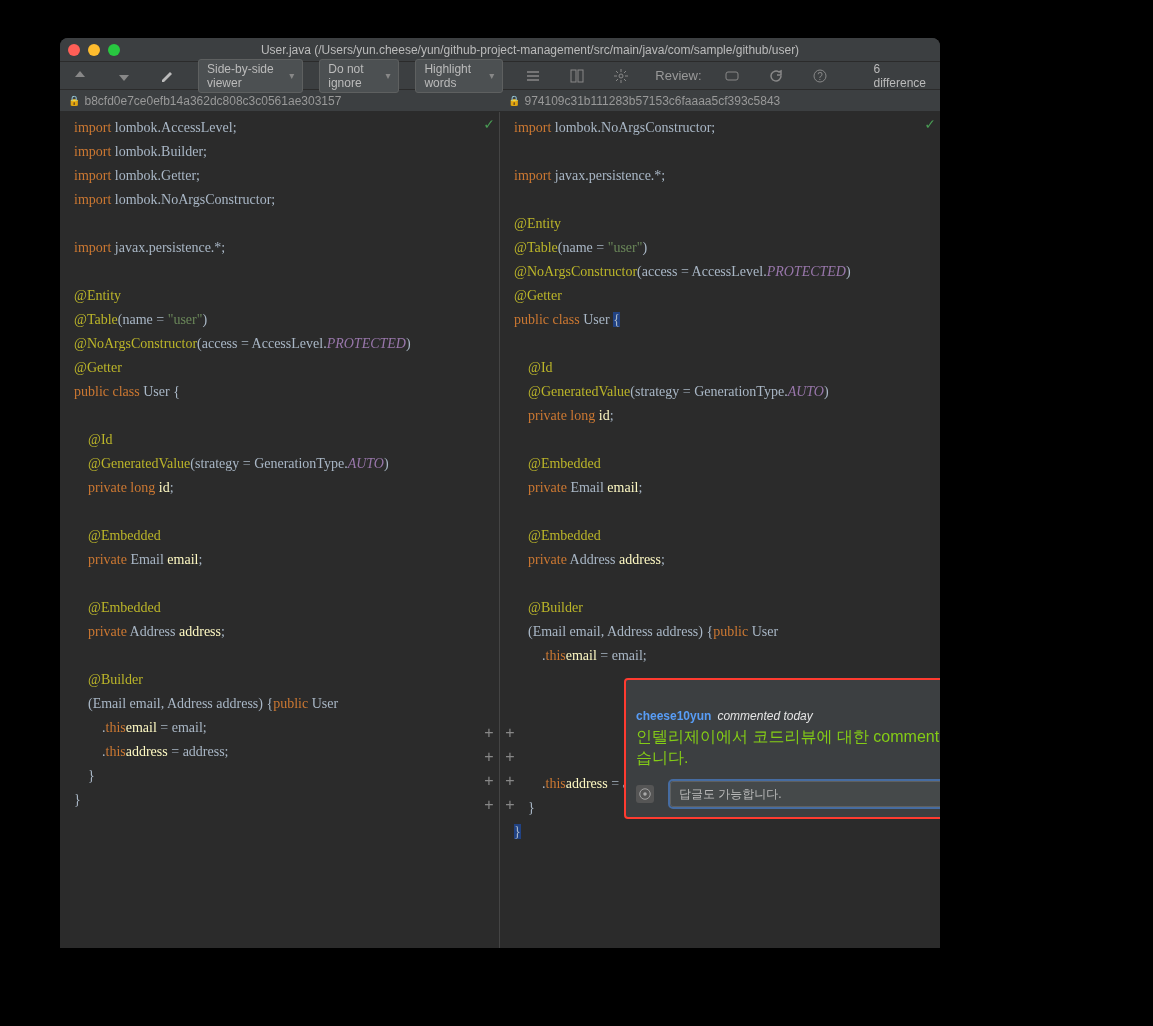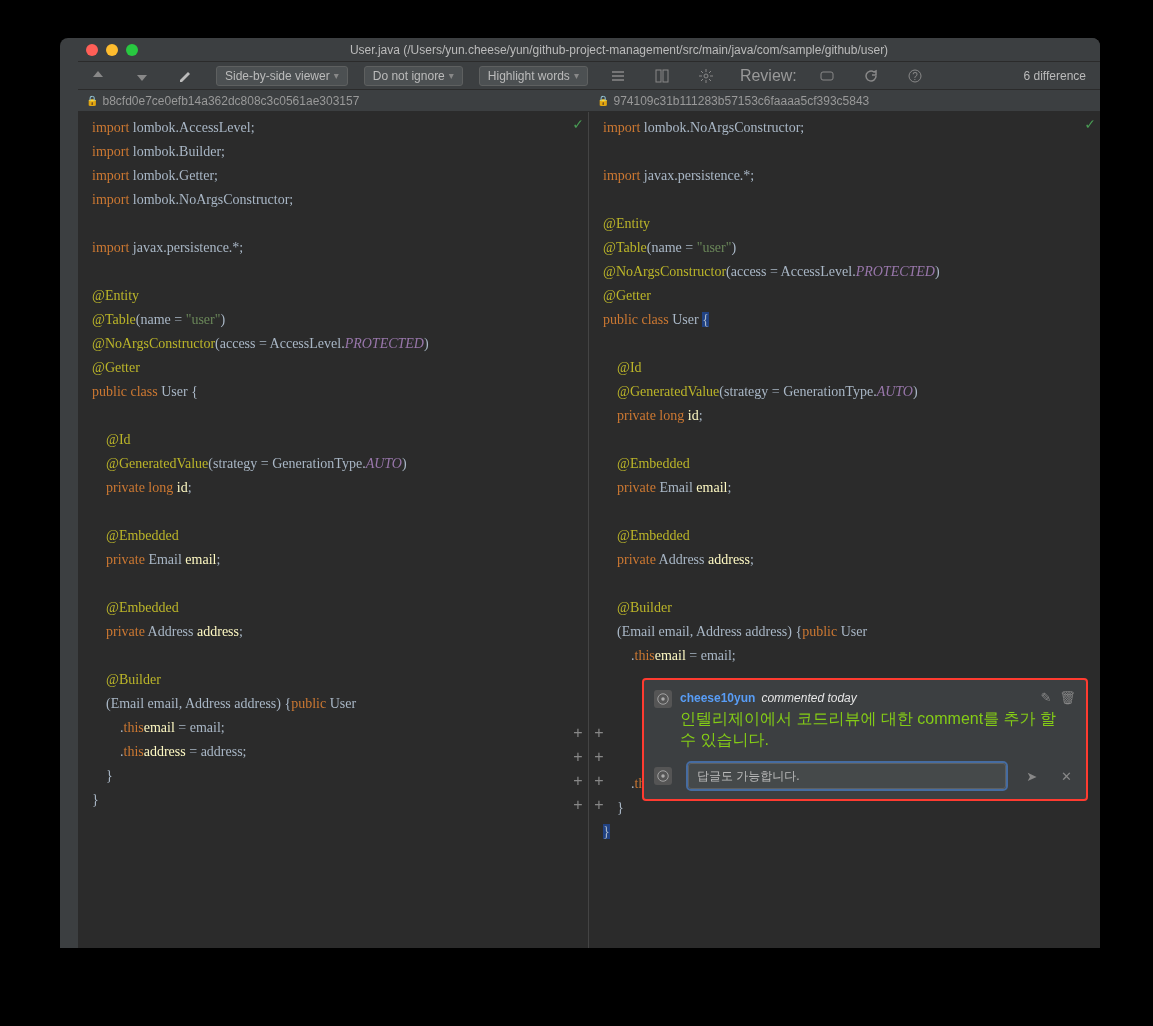--- a/index.html
+++ b/index.html
@@ -8,27 +8,26 @@
   width: 1153px;
   height: 1026px;
   font-family: -apple-system, BlinkMacSystemFont, "Segoe UI", sans-serif;
   font-size: 13px;
   overflow: hidden;
 }
 .window {
   position: absolute;
   left: 60px;
   top: 38px;
-  width: 1040px;
+  width: 880px;
   height: 910px;
   background: #3c3f41;
   border-radius: 8px 8px 0 0;
   overflow: hidden;
   box-shadow: 0 10px 40px rgba(0,0,0,0.5);
-  padding-left: 18px;
 }
 .titlebar {
   height: 24px;
   background: #3c3f41;
   border-bottom: 1px solid #2b2b2b;
   display: flex;
   align-items: center;
   padding: 0 8px;
 }
 .traffic { display: flex; gap: 8px; margin-right: 8px; }
@@ -142,23 +141,23 @@
   left: 564px;
   top: 566px;
   width: 446px;
   background: #3c3f41;
   border: 2px solid #ff3b30;
   border-radius: 4px;
   padding: 6px;
 }
 .comment-row {
   display: flex;
-  align-items: flex-start;
-  gap: 8px;
+  align-items: flex-end;
   padding: 4px;
+  flex-direction: column;
 }
 .comment-avatar {
   width: 18px;
   height: 18px;
   border-radius: 3px;
   background: #555;
   display: flex;
   align-items: center;
   justify-content: center;
   flex-shrink: 0;
@@ -188,21 +187,21 @@
   background: #45494a;
   border: 1px solid #5e6060;
   color: #bbb;
   padding: 5px 8px;
   font-size: 12px;
   border-radius: 3px;
   outline: 2px solid #466ca1;
 }
 .reply-send { color: #888; cursor: pointer; padding: 0 4px; }
 .reply-close { color: #888; cursor: pointer; padding: 0 4px; }
-.review-label { color: #999; font-size: 16px; margin-left: 4px; }
+.review-label { color: #999; font-size: 13px; margin-left: 4px; }
 </style>
 </head>
 <body>
 
 <div class="window">
   <div class="titlebar">
     <div class="traffic">
       <div class="red"></div>
       <div class="yellow"></div>
       <div class="green"></div>

